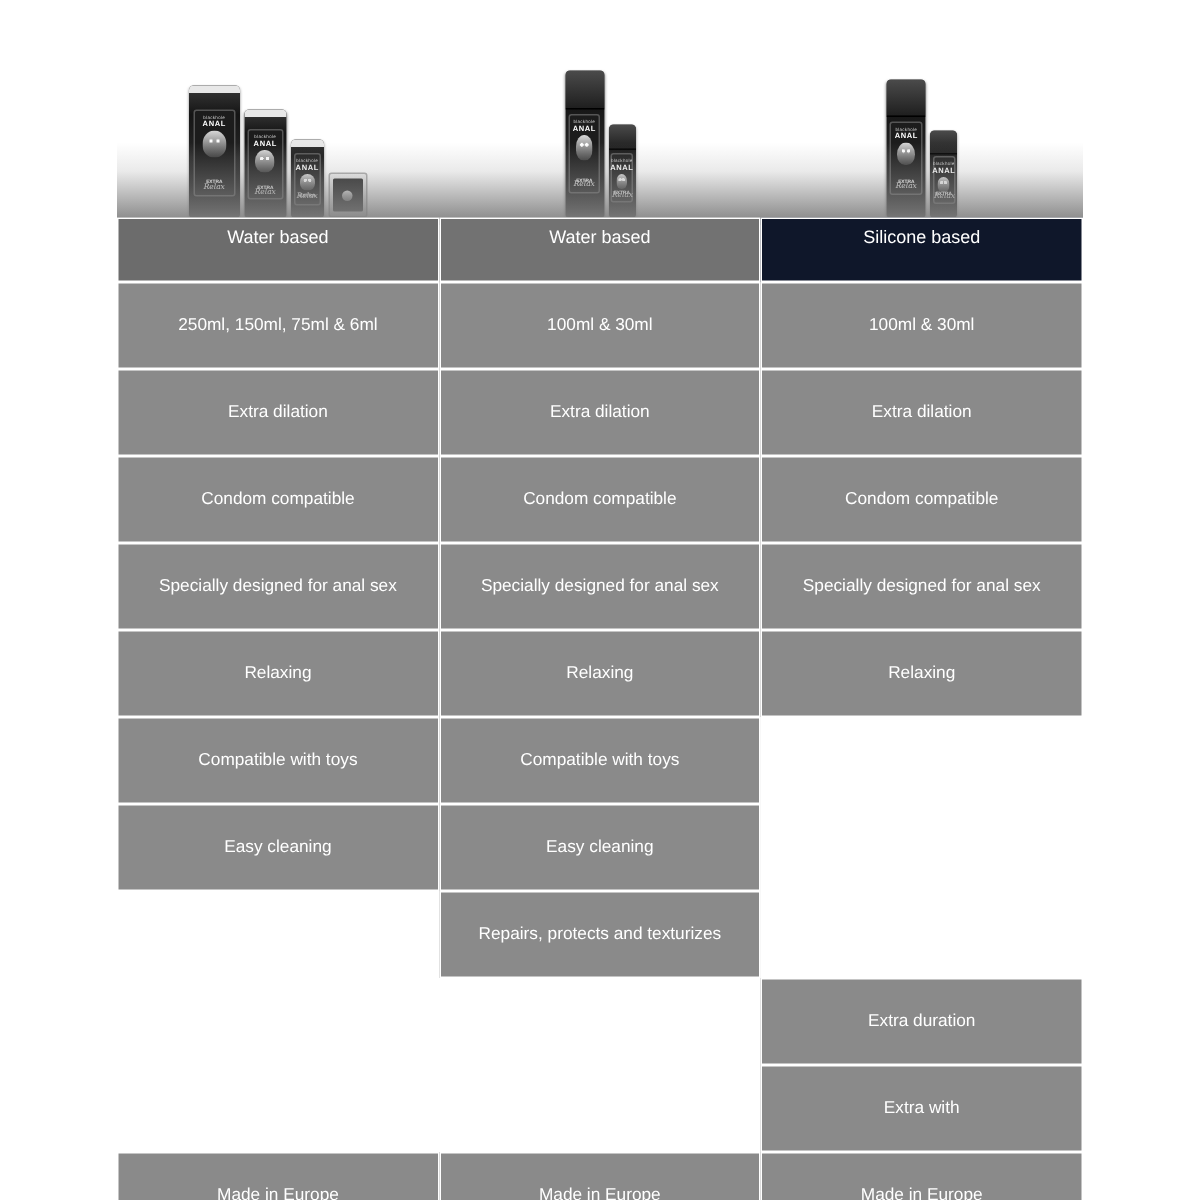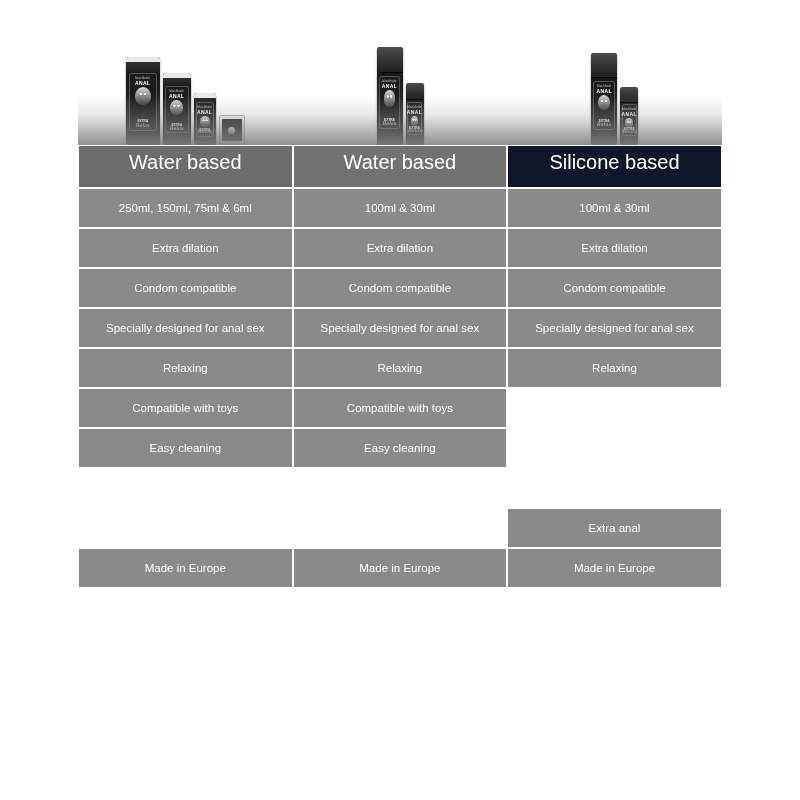--- a/index.html
+++ b/index.html
@@ -172,30 +172,30 @@
     box-sizing: border-box;
     border: 1px solid #ffffff;
     display: flex;
     align-items: center;
     justify-content: center;
     text-align: center;
     color: #ffffff;
     font-size: 11.5px;
     background: #8a8a8a;
     padding: 0 8px;
-    height: 40px;
+    height: 58px;
   }
   .cell.empty {
     background: #ffffff;
     border-color: #ffffff;
   }
   .row.header .cell {
     height: 43px;
     background: #6f6f6f;
-    font-size: 20px;
+    font-size: 12px;
     color: #ffffff;
     align-items: flex-start;
     padding-top: 5px;
   }
   .row.header .cell.c1 { background: #6c6c6c; }
   .row.header .cell.c2 { background: #727272; }
   .row.header .cell.c3 { background: #0f172a; }
 </style>
 </head>
 <body>
@@ -341,30 +341,36 @@
       <div class="cell empty"></div>
     </div>
 
     <div class="row">
       <div class="cell">Easy cleaning</div>
       <div class="cell">Easy cleaning</div>
       <div class="cell empty"></div>
     </div>
 
 
-
-    <div class="row">
-      <div class="cell empty"></div>
-      <div class="cell empty"></div>
-    </div>
-
-    <div class="row">
-      <div class="cell empty"></div>
-      <div class="cell empty"></div>
-      <div class="cell">Extra anal</div>
+    <div class="row">
+      <div class="cell empty"></div>
+      <div class="cell">Repairs, protects and texturizes</div>
+      <div class="cell empty"></div>
+    </div>
+
+    <div class="row">
+      <div class="cell empty"></div>
+      <div class="cell empty"></div>
+      <div class="cell">Extra duration</div>
+    </div>
+
+    <div class="row">
+      <div class="cell empty"></div>
+      <div class="cell empty"></div>
+      <div class="cell">Extra with</div>
     </div>
 
     <div class="row">
       <div class="cell">Made in Europe</div>
       <div class="cell">Made in Europe</div>
       <div class="cell">Made in Europe</div>
     </div>
 
   </div>
 </div>

